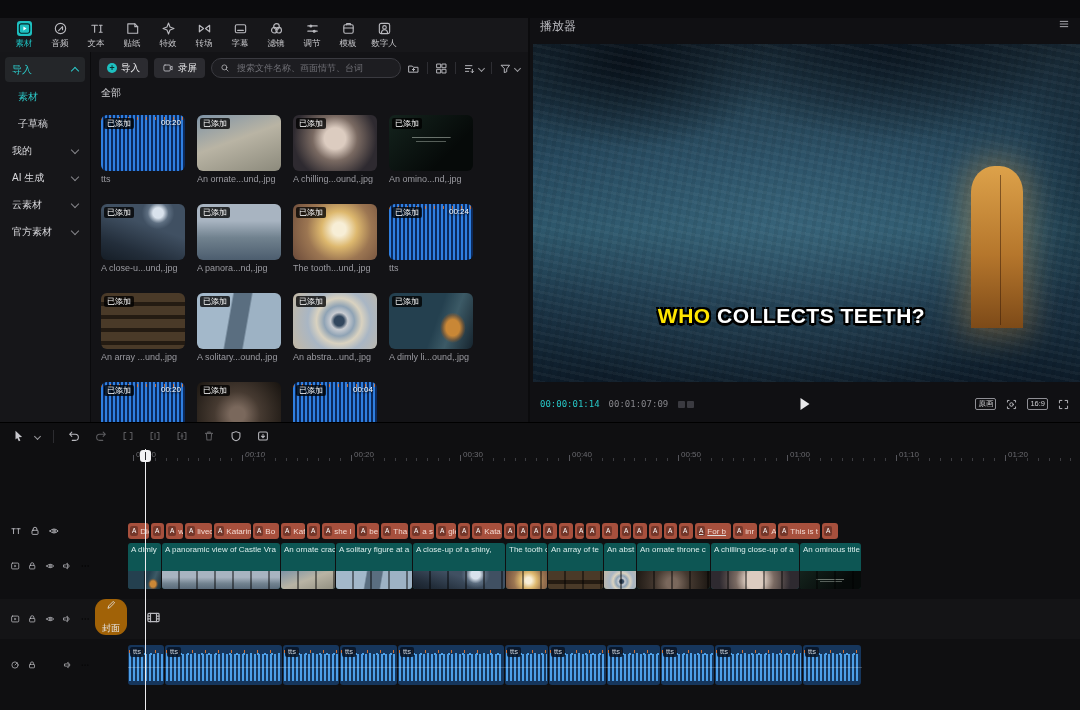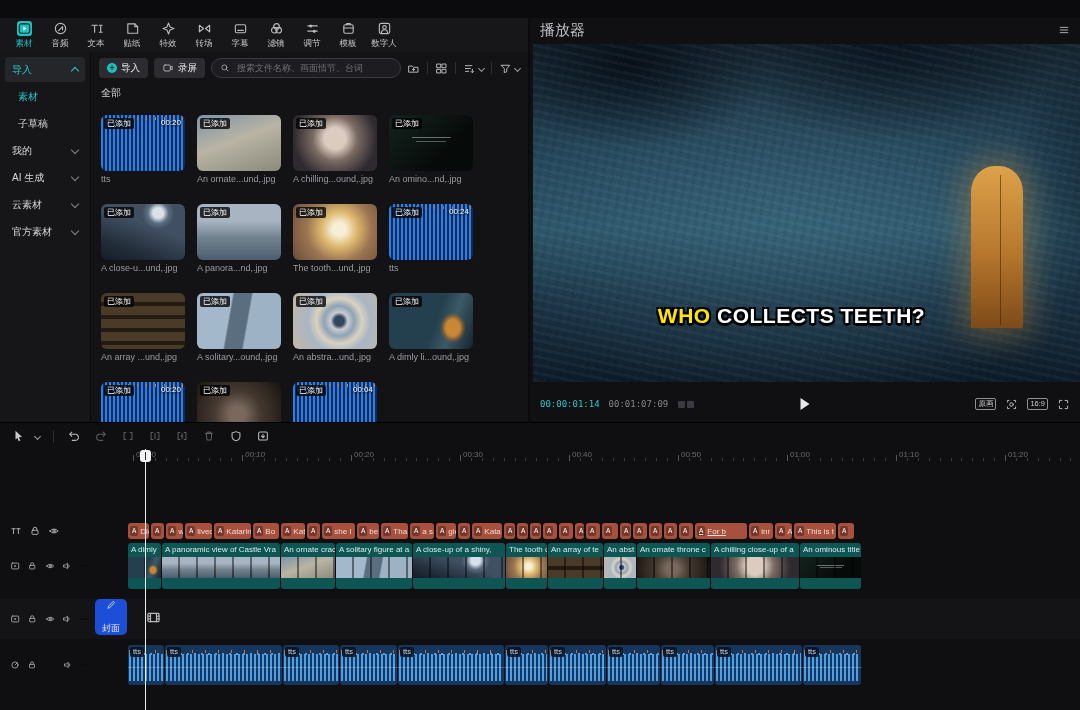--- a/index.html
+++ b/index.html
@@ -71,21 +71,21 @@
   .art-castle{background:linear-gradient(180deg,#a8b4c1 0 30%,#71828f 60%,#4c5d6e);}
   .art-glow{background:radial-gradient(circle at 55% 45%,#f7eed6 0 12%,#ddb86e 32%,#9c7652 58%,#6b4a3a);}
   .art-shelf{background:repeating-linear-gradient(180deg,#4a3a28 0 9px,#241b12 9px 13px);background-color:#342819;}
   .art-window{background:linear-gradient(100deg,#a3b8ca 0 38%,#5a6e80 40% 58%,#9db2c4 60%);}
   .art-spiral{background:radial-gradient(circle at 55% 50%,#32475e 0 9%,#c9ccd1 16%,#8fa3b5 28%,#d9d2c0 42%,#a9b6c4 58%,#c4b9a5);}
   .art-corridor{background:radial-gradient(ellipse 18% 32% at 76% 62%,#c98736 0 45%,rgba(160,95,35,.5) 70%,transparent 85%),linear-gradient(110deg,#24404f 0 55%,#3c5a66 72%,#16242e);}
   .art-baroque{background:radial-gradient(circle at 48% 58%,#7a685c 0 14%,#463a31 42%,#17130f);}
 
   
   .player{position:absolute;left:530px;top:18px;width:550px;height:404px;background:#101013;}
-  .player-head{height:24px;display:flex;align-items:center;justify-content:space-between;padding:0 10px;font-size:15px;color:#bfbfc4;}
+  .player-head{height:24px;display:flex;align-items:flex-start;justify-content:space-between;padding:0 10px;font-size:12px;color:#bfbfc4;}
   .preview{position:absolute;left:3px;top:26px;width:613px;height:338px;overflow:hidden;background:#737373;}
   .preview-art{position:absolute;inset:0;background-color:#1d3547;background-image:
     radial-gradient(200px 120px at 16% 6%, rgba(5,12,20,.85), transparent 70%),
     radial-gradient(240px 130px at 58% 2%, rgba(7,16,26,.75), transparent 70%),
     radial-gradient(150px 220px at 96% 45%, rgba(10,22,32,.7), transparent 75%),
     radial-gradient(420px 250px at 42% 52%, rgba(70,118,142,.45), transparent 75%),
     linear-gradient(180deg,#15242f 0%,#23455a 35%,#2b5468 55%,#1a3345 76%,#0d1b28 100%);}
   .preview-art::after{content:"";position:absolute;inset:0;background:
     repeating-linear-gradient(12deg, rgba(255,255,255,.035) 0 3px, transparent 3px 8px),
     repeating-linear-gradient(100deg, rgba(0,0,0,.06) 0 4px, transparent 4px 9px);}
@@ -113,32 +113,32 @@
   .tl-toolbar svg{width:14px;height:14px;cursor:pointer;}
   .tl-sep{width:1px;height:13px;background:#2c2c30;}
   .dim{opacity:.45;}
   .ruler{position:absolute;left:0;top:26px;right:0;height:14px;}
   .ruler .tick{position:absolute;bottom:2px;width:1px;height:3px;background:#3c3c41;}
   .ruler .tick.major{height:6px;background:#55555b;}
   .ruler .rlabel{position:absolute;top:1px;font-size:8px;color:#6a6a6f;white-space:nowrap;}
   .lane-bg{position:absolute;left:0;right:0;background:rgba(255,255,255,.025);}
   .thead{position:absolute;left:0;width:90px;display:flex;align-items:center;gap:7px;padding-left:10px;box-sizing:border-box;}
   .thead svg{width:12px;height:12px;cursor:pointer;}
-  .cover-btn{position:absolute;left:95px;top:176px;width:32px;height:36px;background:#1d4ed8;border-radius:5px;display:flex;flex-direction:column;align-items:center;justify-content:center;gap:12px;font-size:9px;color:#e8e8ea;cursor:pointer;z-index:4;}
+  .cover-btn{position:absolute;left:95px;top:176px;width:32px;height:36px;background:#a16207;border-radius:11px;display:flex;flex-direction:column;align-items:center;justify-content:center;gap:12px;font-size:9px;color:#e8e8ea;cursor:pointer;z-index:4;}
   .cover-btn svg{width:11px;height:11px;}
   .film-ph{position:absolute;left:146px;top:188px;z-index:3;}
   .film-ph svg{width:15px;height:13px;}
 
   .text-clips{position:absolute;left:128px;top:100px;height:16px;display:flex;gap:2px;z-index:2;}
   .tclip{height:16px;background:#a7503d;border-radius:3px;display:flex;align-items:center;padding:0 2px;overflow:hidden;flex:none;box-sizing:border-box;cursor:pointer;}
   .tbadge{background:rgba(0,0,0,.3);border-radius:2px;color:#fff;font-size:6.5px;padding:0 2px;margin-right:2px;height:10px;line-height:10px;flex:none;}
   .frag{font-size:8px;color:#f2d8d0;white-space:nowrap;}
 
   .vclip{position:absolute;top:120px;height:46px;border-radius:3px;overflow:hidden;background:#0d5654;box-sizing:border-box;z-index:2;cursor:pointer;}
-  .vname{height:14px;color:#d8ecea;font-size:8px;line-height:13px;padding:0 3px;white-space:nowrap;overflow:hidden;}
+  .vname{height:28px;color:#d8ecea;font-size:8px;line-height:13px;padding:0 3px;white-space:nowrap;overflow:hidden;}
   .vstrip{height:21px;position:relative;}
   .vstrip::after{content:"";position:absolute;inset:0;background:repeating-linear-gradient(90deg,transparent 0 16px,rgba(0,0,0,.45) 16px 18px);}
 
   .aclip{position:absolute;top:222px;height:40px;background:#16365c;border-radius:3px;overflow:hidden;z-index:2;cursor:pointer;}
   .aclip .wave{position:absolute;left:1px;right:1px;top:9px;bottom:4px;background:
     repeating-linear-gradient(90deg,#4d9fe8 0 2px,transparent 2px 4px);}
   .aclip .wave::before{content:"";position:absolute;left:0;right:0;top:-4px;height:5px;background:repeating-linear-gradient(90deg,rgba(224,118,47,.9) 0 1px,transparent 1px 13px) 0 0/100% 3px no-repeat,repeating-linear-gradient(90deg,#4d9fe8 0 2px,transparent 2px 7px) 0 3px/100% 2px no-repeat;}
   .tts-badge{position:absolute;top:2px;left:2px;background:rgba(8,18,33,.85);color:#cfd6de;font-size:7.5px;padding:0 3px;border-radius:2px;line-height:10px;z-index:3;}
   .audio-center{position:absolute;left:128px;width:734px;top:244px;height:1px;background:rgba(255,255,255,.22);z-index:3;}
 
@@ -875,21 +875,21 @@
         </div>
         <div class="tclip" style="width: 13px;">
           <span class="tbadge">A</span>
         </div>
         <div class="tclip" style="width: 13px;">
           <span class="tbadge">A</span>
         </div>
         <div class="tclip" style="width: 14px;">
           <span class="tbadge">A</span>
         </div>
-        <div class="tclip" style="width: 52px; text-decoration: underline;">
+        <div class="tclip" style="width: 36px; text-decoration: underline;">
           <span class="tbadge">A</span>
           <span class="frag">For b</span>
         </div>
         <div class="tclip" style="width: 24px;">
           <span class="tbadge">A</span>
           <span class="frag">inr</span>
         </div>
         <div class="tclip" style="width: 17px;">
           <span class="tbadge">A</span>
           <span class="frag">A</span>

